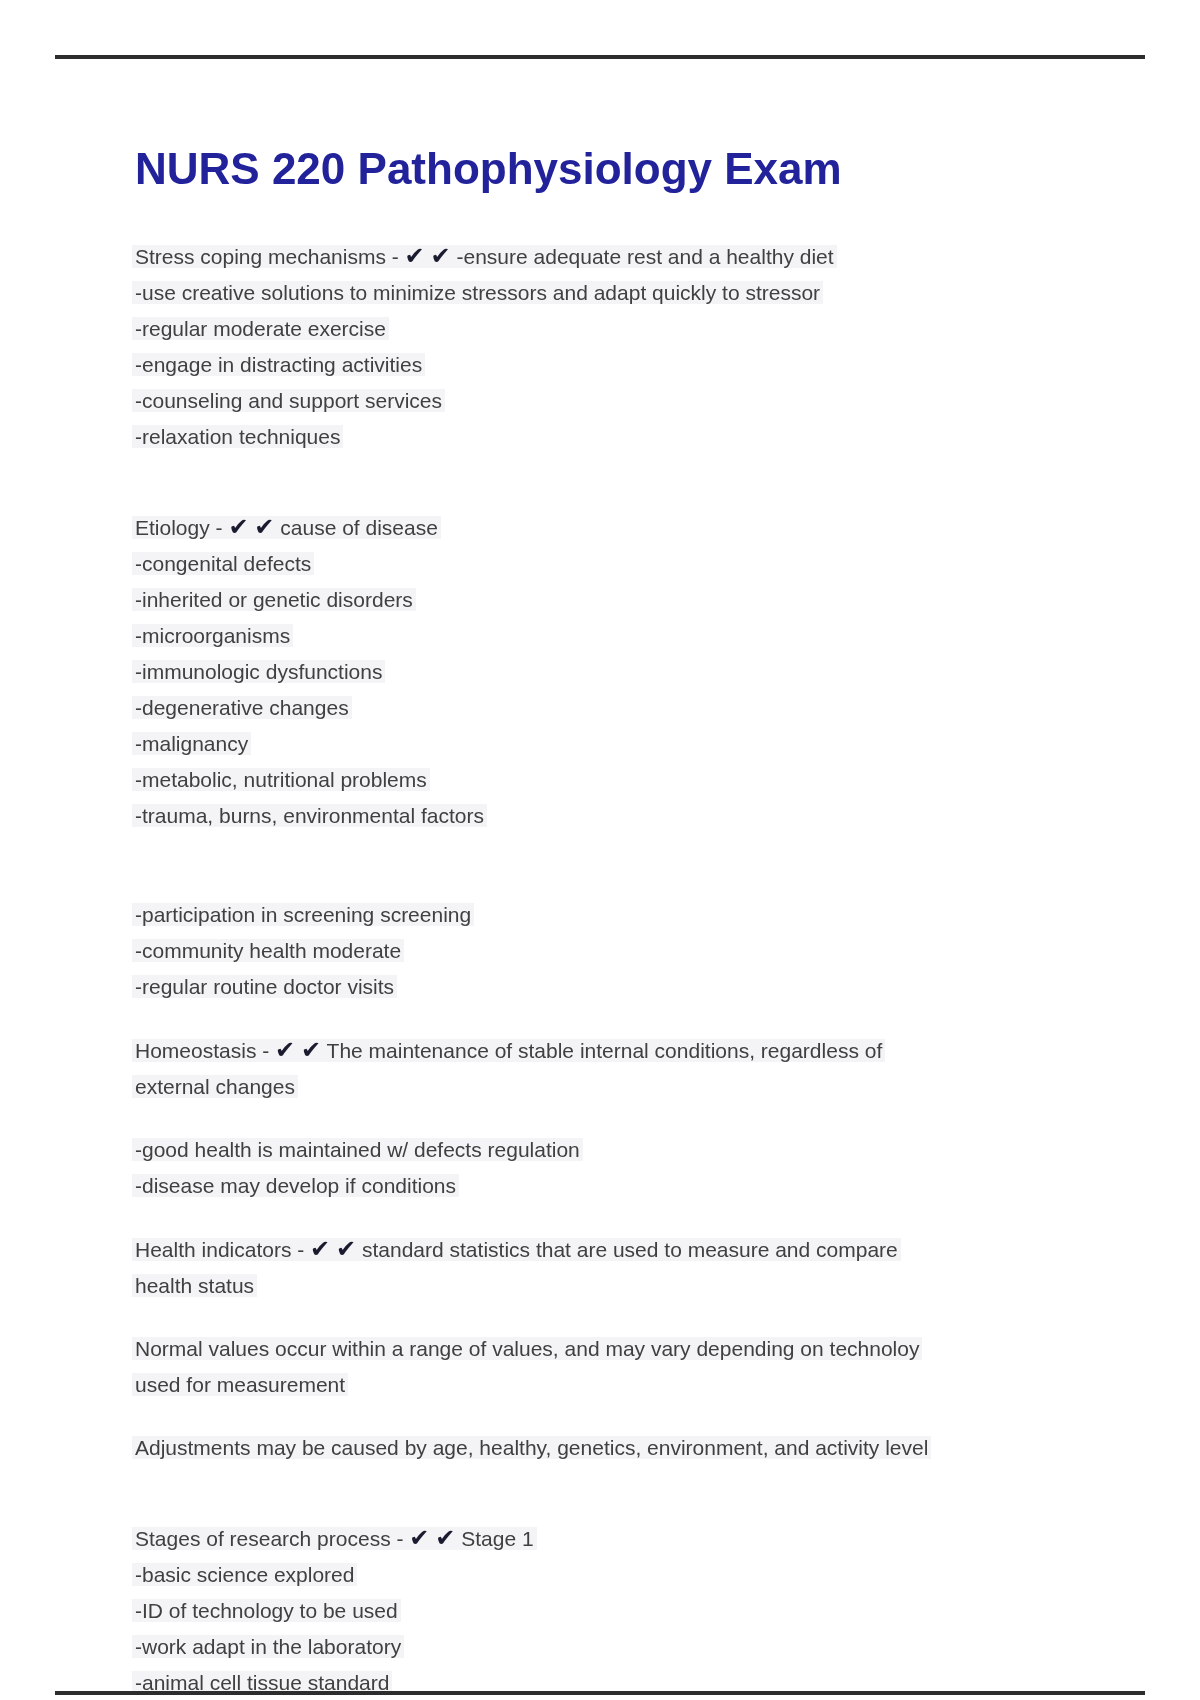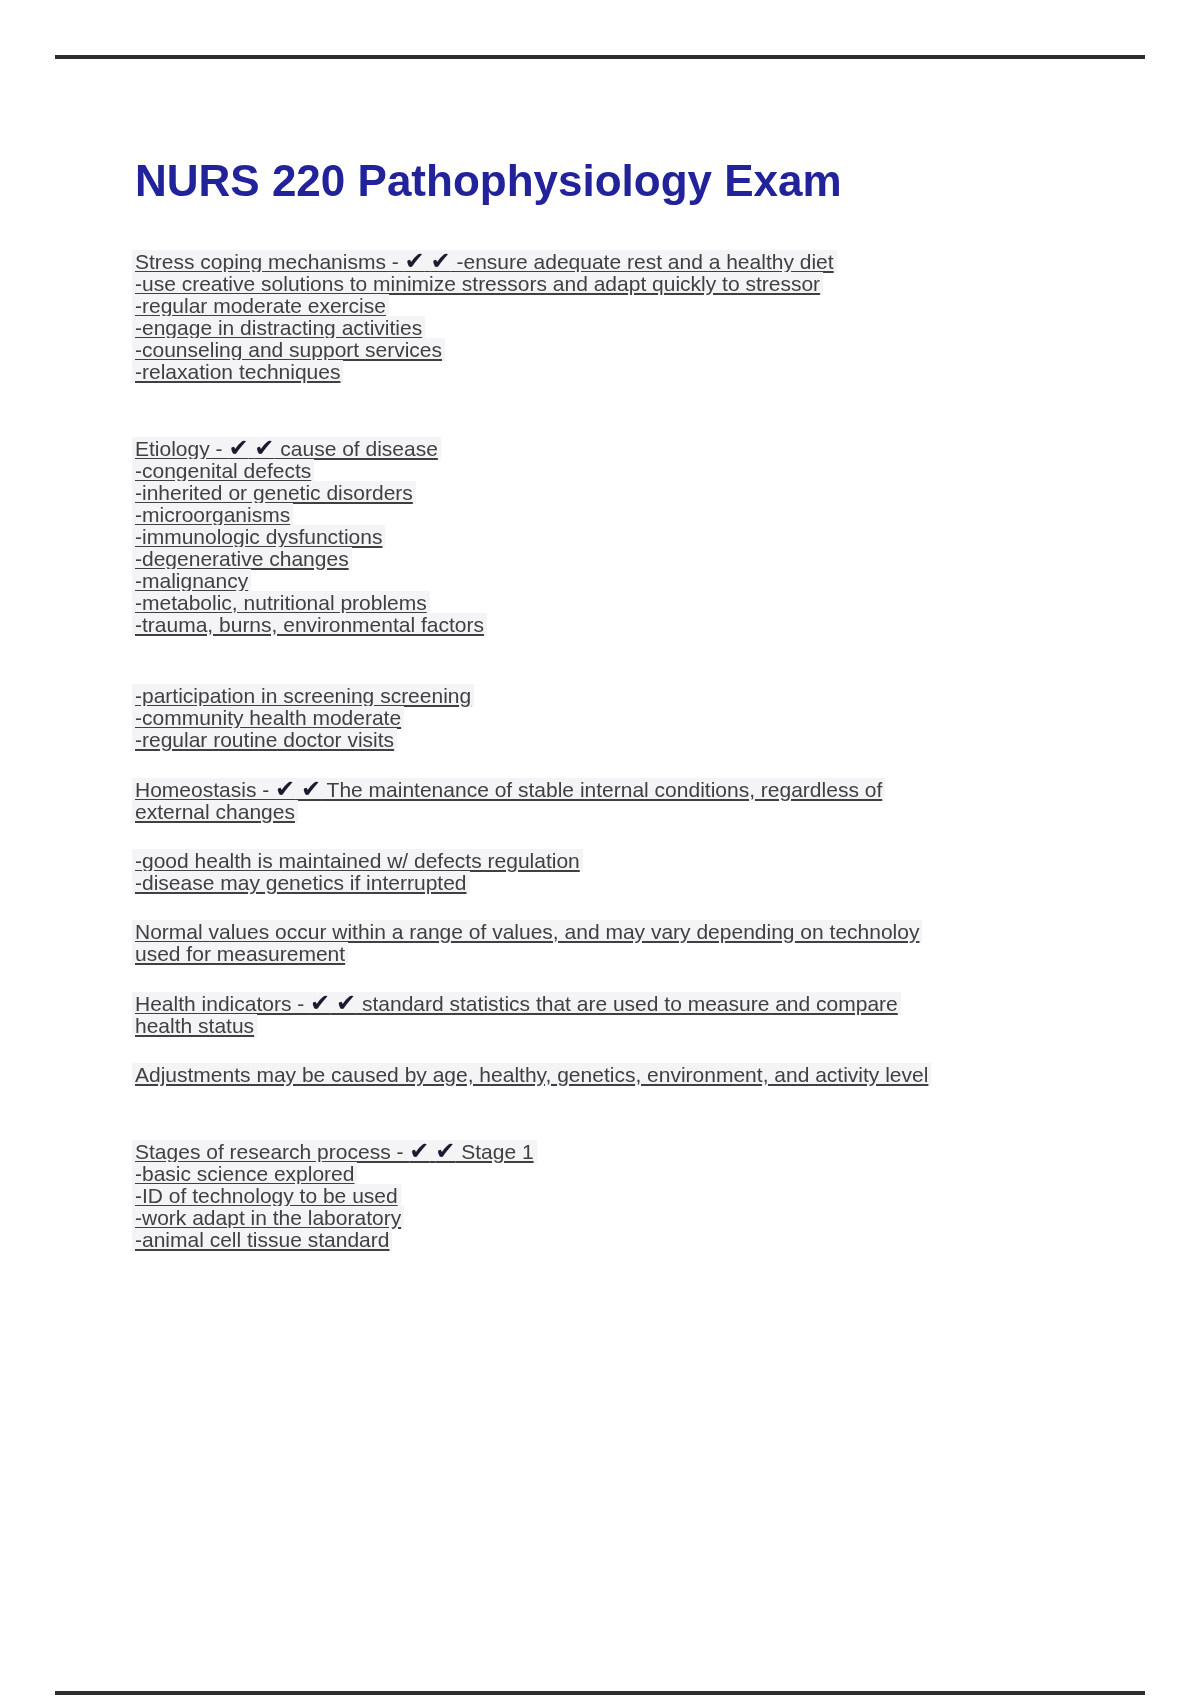--- a/index.html
+++ b/index.html
@@ -29,35 +29,34 @@
   }
   .rule-top{top:55px;}
   .rule-bottom{top:1691px;}
   .content{
     position:absolute;
     left:135px;
     top:143px;
     width:1030px;
   }
   .title{
-    margin:12px 0 43px 0;
+    margin:0 0 43px 0;
     font-size:44px;
     line-height:52px;
     font-weight:bold;
     color:var(--title-color);
     letter-spacing:0;
     white-space:nowrap;
   }
   .para{
     margin:0 0 27px 0;
     font-size:21px;
-    line-height:22px;
+    line-height:36px;
     color:var(--body-color);
     white-space:nowrap;
-    text-decoration:underline;
   }
   .para.gap-large{margin-bottom:54px;}
   .line{
     background:var(--highlight);
     box-shadow:-3px 0 0 var(--highlight), 3px 0 0 var(--highlight);
   }
   .check{
     font-family:"DejaVu Sans",sans-serif;
     font-weight:bold;
     font-size:24px;
@@ -69,21 +68,21 @@
 
 <div class="page">
   <div class="rule rule-top"></div>
   <div class="content">
     <h1 class="title">NURS 220 Pathophysiology Exam</h1>
     <div id="sections">
         <p class="para gap-large"><span class="line">Stress coping mechanisms - <span class="check">✔</span> <span class="check">✔</span> -ensure adequate rest and a healthy diet</span><br><span class="line">-use creative solutions to minimize stressors and adapt quickly to stressor</span><br><span class="line">-regular moderate exercise</span><br><span class="line">-engage in distracting activities</span><br><span class="line">-counseling and support services</span><br><span class="line">-relaxation techniques</span></p>
         <p class="para"><span class="line">Etiology - <span class="check">✔</span> <span class="check">✔</span> cause of disease</span><br><span class="line">-congenital defects</span><br><span class="line">-inherited or genetic disorders</span><br><span class="line">-microorganisms</span><br><span class="line">-immunologic dysfunctions</span><br><span class="line">-degenerative changes</span><br><span class="line">-malignancy</span><br><span class="line">-metabolic, nutritional problems</span><br><span class="line">-trauma, burns, environmental factors</span></p>
         <p class="para"><br><span class="line">-participation in screening screening</span><br><span class="line">-community health moderate</span><br><span class="line">-regular routine doctor visits</span></p>
         <p class="para"><span class="line">Homeostasis - <span class="check">✔</span> <span class="check">✔</span> The maintenance of stable internal conditions, regardless of</span><br><span class="line">external changes</span></p>
-        <p class="para"><span class="line">-good health is maintained w/ defects regulation</span><br><span class="line">-disease may genetics if interrupted</span></p>
+        <p class="para"><span class="line">-good health is maintained w/ defects regulation</span><br><span class="line">-disease may develop if conditions</span></p>
+        <p class="para"><span class="line">Health indicators - <span class="check">✔</span> <span class="check">✔</span> standard statistics that are used to measure and compare</span><br><span class="line">health status</span></p>
         <p class="para"><span class="line">Normal values occur within a range of values, and may vary depending on technoloy</span><br><span class="line">used for measurement</span></p>
-        <p class="para"><span class="line">Health indicators - <span class="check">✔</span> <span class="check">✔</span> standard statistics that are used to measure and compare</span><br><span class="line">health status</span></p>
         <p class="para gap-large"><span class="line">Adjustments may be caused by age, healthy, genetics, environment, and activity level</span></p>
         <p class="para"><span class="line">Stages of research process - <span class="check">✔</span> <span class="check">✔</span> Stage 1</span><br><span class="line">-basic science explored</span><br><span class="line">-ID of technology to be used</span><br><span class="line">-work adapt in the laboratory</span><br><span class="line">-animal cell tissue standard</span></p>
       </div>
   </div>
   <div class="rule rule-bottom"></div>
 </div>
 
 </body></html>

